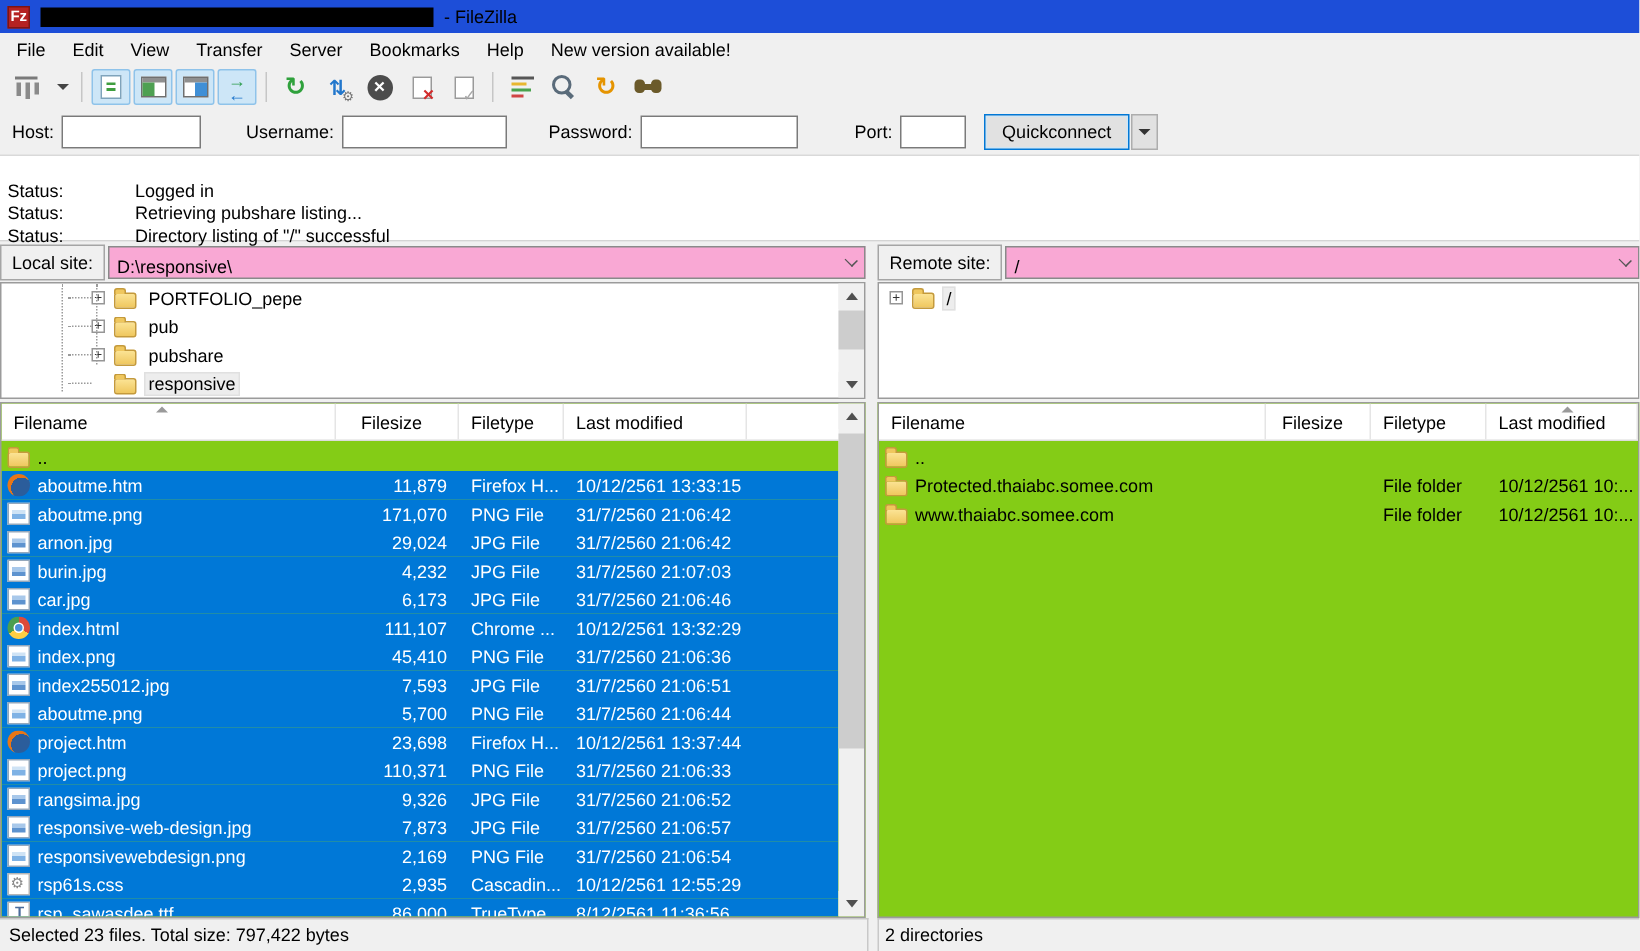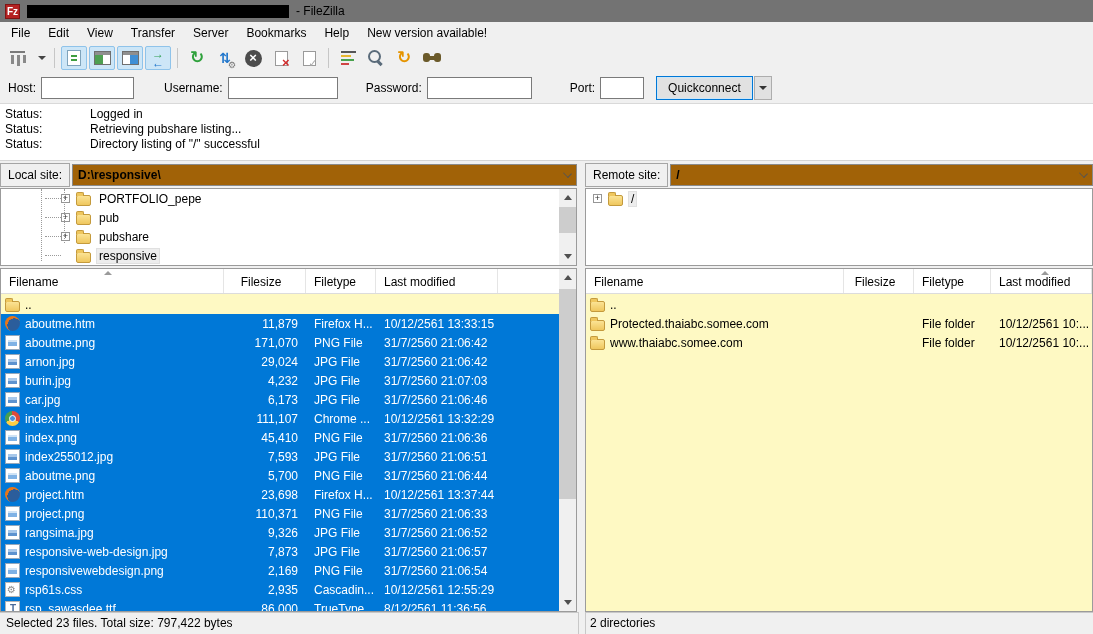--- a/index.html
+++ b/index.html
@@ -5,21 +5,21 @@
   * { box-sizing: border-box; margin: 0; padding: 0; }
   html,body { width:1093px; height:634px; }
   body {
     position: relative;
     background:#f0f0f0;
     font-family:"Liberation Sans","DejaVu Sans",sans-serif;
     font-size:12px; color:#000;
     overflow:hidden;
   }
   
-  .titlebar{position:absolute;left:0;top:0;width:100%;height:22px;background:#737373;display:flex;align-items:center;}
+  .titlebar{position:absolute;left:0;top:0;width:100%;height:22px;background:#1d4ed8;display:flex;align-items:center;}
   .fz-icon{width:15px;height:15px;margin:0 7px 0 5px;background:#b52222;color:#fff;font-size:10px;font-weight:bold;
     display:flex;align-items:center;justify-content:center;border:1px solid #7e1414;}
   .redacted{width:262px;height:13px;background:#000;margin-right:7px;}
   .title-text{font-size:12px;}
   
   .menubar{position:absolute;left:0;top:22px;width:100%;height:22px;display:flex;align-items:center;padding-left:2px;background:#f0f0f0;}
   .menu-item{padding:3px 9px;cursor:default;}
   
   .toolbar{position:absolute;left:0;top:44px;width:100%;height:28px;display:flex;align-items:center;padding-left:4px;background:#f0f0f0;}
   .tbtn{width:26px;height:24px;display:flex;align-items:center;justify-content:center;border:1px solid transparent;border-radius:2px;margin:0 1px;}
@@ -70,30 +70,30 @@
   .qc-label{margin-right:5px;}
   .qc-input{height:22px;border:1px solid #7a7a7a;background:#fff;font:inherit;padding:0 4px;}
   .qc-host{width:93px;margin-right:30px;}
   .qc-user{width:110px;margin-right:28px;}
   .qc-pass{width:105px;margin-right:38px;}
   .qc-port{width:44px;margin-right:12px;}
   .qc-btn{height:24px;padding:0 11px;background:#e1e1e1;border:1px solid #0078d7;box-shadow:0 0 0 1px #cde6f7 inset;font:inherit;margin-right:1px;}
   .qc-dd{width:18px;height:24px;background:#e1e1e1;border:1px solid #adadad;display:flex;align-items:center;justify-content:center;}
   .qc-dd::after{content:"";border-left:4px solid transparent;border-right:4px solid transparent;border-top:4px solid #333;}
   
-  .log{position:absolute;left:0;top:104px;width:100%;height:57px;background:#fff;border-bottom:1px solid #d4d4d4;padding-top:3px;}
+  .log{position:absolute;left:0;top:104px;width:100%;height:57px;background:#fff;border-bottom:1px solid #d4d4d4;padding-top:16px;}
   .log-line{display:flex;height:15px;line-height:15px;}
   .log-label{width:90px;padding-left:5px;flex:0 0 90px;}
   
   .panel{position:absolute;top:161px;height:451px;}
   .panel-local{left:0;width:577px;}
   .panel-remote{left:585px;width:508px;}
   .site-row{position:absolute;left:0;top:1px;right:0;height:25px;display:flex;align-items:center;}
   .site-label{border:1px solid #a5a5a5;background:#f0f0f0;padding:3px 7px;height:24px;line-height:16px;flex:0 0 auto;}
-  .site-combo{flex:1;height:22px;border:1px solid #8a8a8a;background:#a16207;margin-left:2px;display:flex;align-items:center;padding-left:5px;position:relative;font-weight:bold;}
+  .site-combo{flex:1;height:22px;border:1px solid #8a8a8a;background:#f9a8d4;margin-left:2px;display:flex;align-items:flex-end;padding-left:5px;position:relative;}
   .combo-chevron{position:absolute;right:5px;top:7px;width:7px;height:7px;border-right:1px solid #555;border-bottom:1px solid #555;transform:rotate(45deg) scale(1,.8);margin-top:-2px;}
   .tree{position:absolute;left:0;top:27px;right:0;height:78px;background:#fff;border:1px solid #9b9b9b;overflow:hidden;}
   .tree-inner{position:relative;height:100%;}
   .guide{position:absolute;top:0;bottom:4px;border-left:1px dotted #9a9a9a;}
   .g1{left:40px;} .g2{left:63px;bottom:22px;}
   .titem{height:19px;display:flex;align-items:center;position:relative;}
   .titem.indented{padding-left:60px;}
   .titem.indented::before{content:"";position:absolute;left:44px;top:9px;width:16px;border-top:1px dotted #9a9a9a;}
   .titem.root{padding-left:7px;}
   .expander{width:9px;height:9px;flex:0 0 9px;border:1px solid #969696;background:#fff;font-size:9px;line-height:7px;text-align:center;margin-right:6px;color:#333;}
@@ -107,21 +107,21 @@
   .fi-chrome{border-radius:50%;background:conic-gradient(#dd4b39 0 120deg,#ffce44 120deg 240deg,#4a9e4f 240deg 360deg);}
   .fi-chrome::after{content:"";position:absolute;left:4px;top:4px;right:4px;bottom:4px;border-radius:50%;background:#4a90d9;border:1px solid #fff;}
   .fi-image,.fi-jpg,.fi-css,.fi-font{background:#fff;border:1px solid #94a8bc;}
   .fi-image::after{content:"";position:absolute;left:2px;right:2px;top:4px;bottom:3px;background:linear-gradient(180deg,#cfe3f5 0 40%, #7fb2e5 40%);}
   .fi-jpg::after{content:"";position:absolute;left:2px;right:2px;top:4px;bottom:3px;background:linear-gradient(180deg,#a8c8ea 0 50%, #5e93cf 50%);}
   .fi-css{border-color:#b5b5b5;}
   .fi-css::after{content:"\2699";position:absolute;left:1px;top:0;font-size:10px;line-height:13px;color:#8a8a8a;}
   .fi-font{border-color:#b5b5b5;}
   .fi-font::after{content:"T";position:absolute;left:4px;top:1px;font-size:10px;font-weight:bold;color:#4a6b9a;}
   
-  .list{position:absolute;left:0;top:107px;right:0;bottom:0;background:#fef9c3;border:1px solid #9b9b9b;overflow:hidden;}
+  .list{position:absolute;left:0;top:107px;right:0;bottom:0;background:#84cc16;border:1px solid #9b9b9b;overflow:hidden;}
   .list-header{position:absolute;left:0;top:0;right:0;height:25px;display:flex;background:#fff;border-bottom:1px solid #dcdcdc;}
   .hcell{padding:6px 0 0 8px;border-right:1px solid #e5e5e5;white-space:nowrap;overflow:hidden;}
   .hcell.num{text-align:center;padding-right:7px;padding-left:0;}
   .hfill{flex:1;border-right:none;}
   .sort-caret{position:absolute;top:2px;width:0;height:0;border-left:4px solid transparent;border-right:4px solid transparent;border-bottom:4px solid #9a9a9a;}
   .list-body{position:absolute;left:0;top:26px;bottom:0;overflow:hidden;}
   .panel-local .list-body{right:17px;}
   .panel-remote .list-body{right:0;}
   .frow{height:19px;display:flex;align-items:center;white-space:nowrap;}
   .frow.selected{background:#0078d7;color:#fff;}

